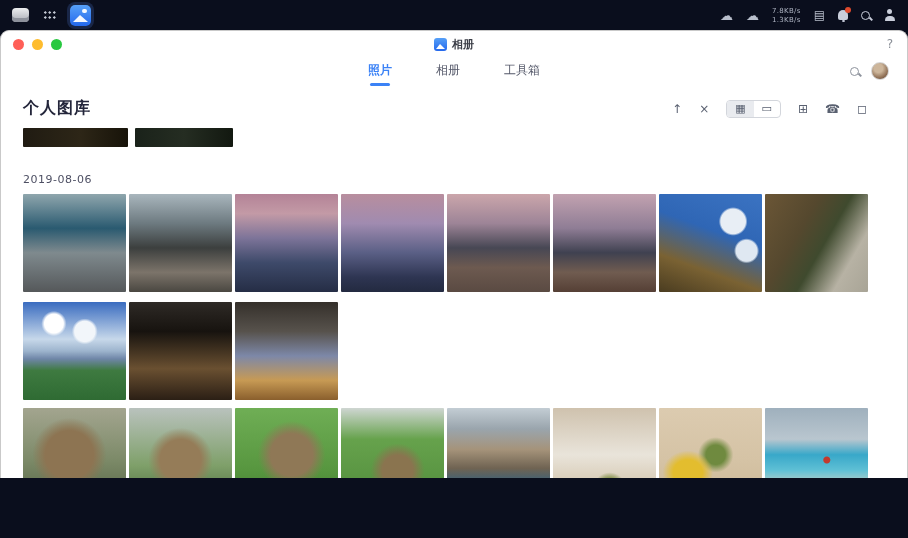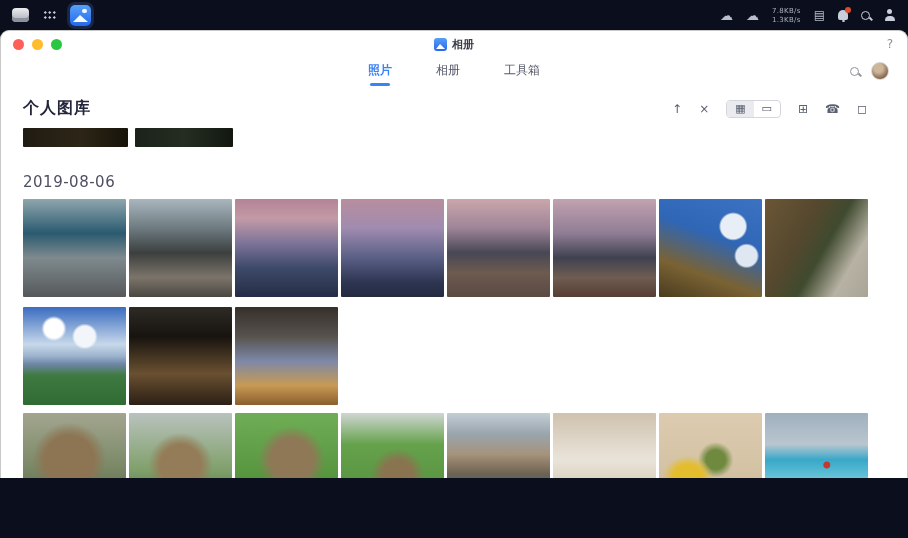--- a/index.html
+++ b/index.html
@@ -55,21 +55,21 @@
   .section-title { font-size:16px; font-weight:bold; color:#23253a; letter-spacing:1px; }
   .lib-toolbar { display:flex; align-items:center; gap:17px; color:#596070; }
   .tool-icon { font-size:12px; line-height:14px; cursor:pointer; }
   .seg-group { display:flex; border:1px solid #d3d6dc; border-radius:4px; overflow:hidden; }
   .seg { padding:1px 8px; font-size:11px; cursor:pointer; }
   .seg.active { background:#e9ebef; }
 
   .panorama-row { display:flex; gap:7px; margin-top:9px; }
   .panorama { height:19px; border-radius:1px; cursor:pointer; }
 
-  .date-header { margin-top:26px; font-size:15px; color:#4d4f63; letter-spacing:.5px; }
+  .date-header { margin-top:26px; font-size:11px; color:#4d4f63; letter-spacing:.5px; }
   .photo-grid { margin-top:8px; display:flex; flex-wrap:wrap; gap:10px 3px; width:846px; }
   .photo { width:103px; flex:none; border-radius:1px; cursor:pointer; }
 </style>
 </head>
 <body>
 
 <div class="taskbar">
   <div class="tb-left">
     <span class="app-grey"></span>
     <span class="grid-dots"></span>

